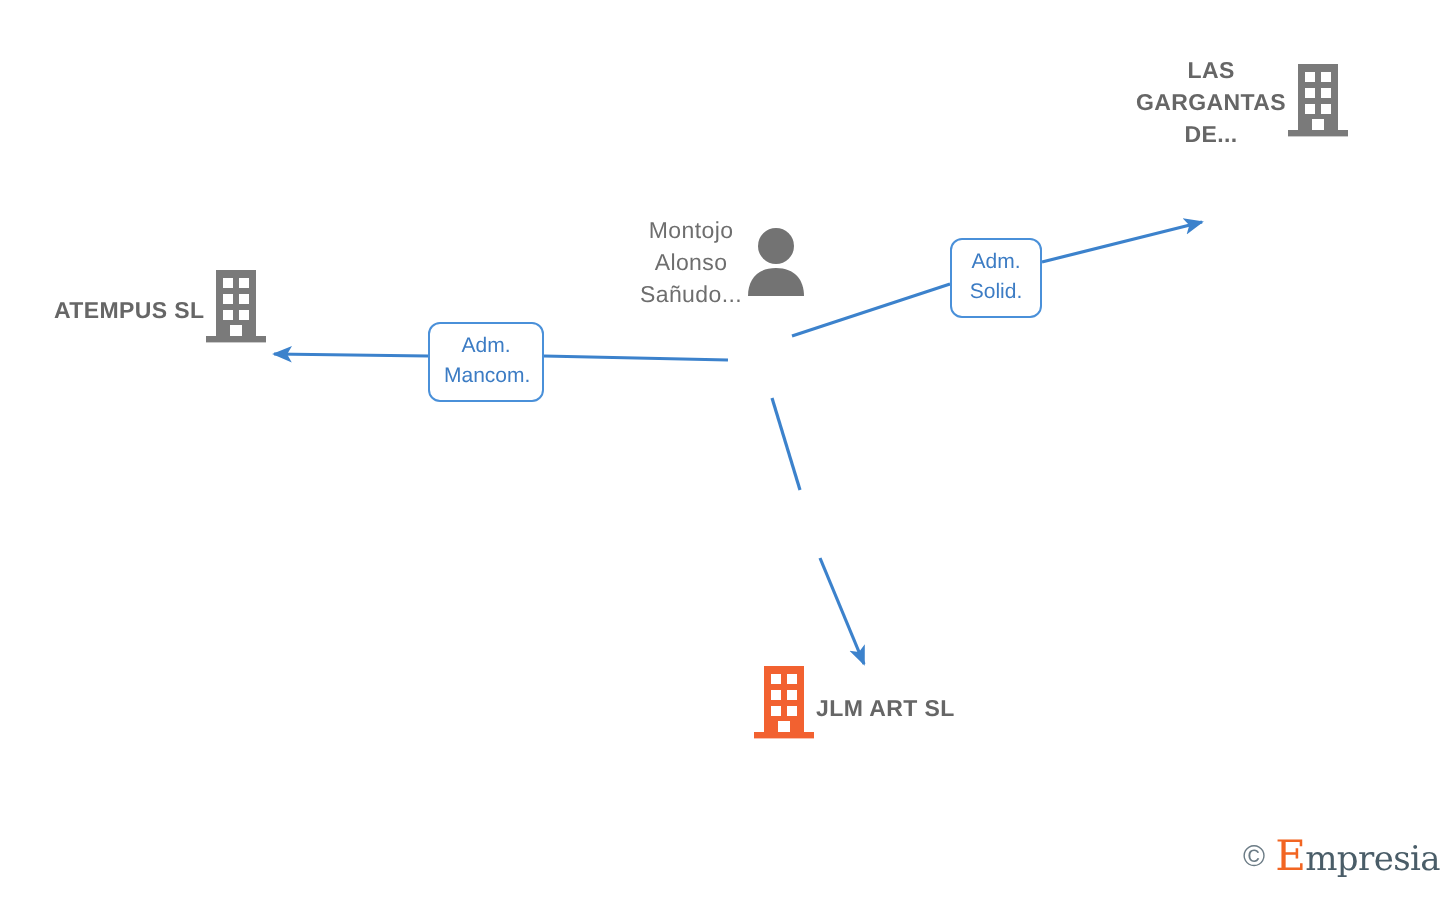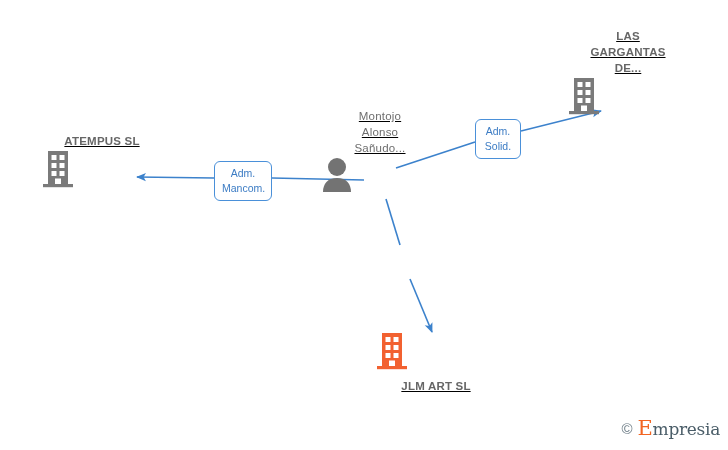--- a/index.html
+++ b/index.html
@@ -22,23 +22,23 @@
     left: 0;
     top: 0;
     width: 728px;
     height: 450px;
   }
 
   
   .node {
     position: absolute;
     display: flex;
-    flex-direction: column;
+    flex-direction: row;
+    align-items: center;
     width: 120px;
-    text-decoration: underline;
   }
   .node-label {
     font-size: 11.5px;
     line-height: 16px;
     text-align: center;
     color: #6e6e6e;
     letter-spacing: 0.2px;
     white-space: pre-line;
   }
   .node-label.bold {
@@ -103,21 +103,21 @@
     <line x1="364" y1="180" x2="272" y2="178" stroke="#3c82cc" stroke-width="1.6"></line>
     <line x1="214" y1="178" x2="137" y2="177" stroke="#3c82cc" stroke-width="1.6" marker-end="url(#arrowhead)"></line>
 
     <line x1="396" y1="168" x2="475" y2="142" stroke="#3c82cc" stroke-width="1.6"></line>
     <line x1="521" y1="131" x2="601" y2="111" stroke="#3c82cc" stroke-width="1.6" marker-end="url(#arrowhead)"></line>
 
     <line x1="386" y1="199" x2="400" y2="245" stroke="#3c82cc" stroke-width="1.6"></line>
     <line x1="410" y1="279" x2="432" y2="332" stroke="#3c82cc" stroke-width="1.6" marker-end="url(#arrowhead)"></line>
   </svg>
 
-  <div class="node" style="left:42px; top:133px;">
+  <div class="node" style="left:27px; top:133px;">
     <div class="node-label bold">ATEMPUS SL</div>
     <span class="node-icon">
       <svg width="32" height="40" viewBox="0 0 32 40" xmlns="http://www.w3.org/2000/svg">
         <rect x="6" y="2" width="20" height="33" fill="#7a7a7a"></rect>
         <rect x="1" y="35" width="30" height="3.2" fill="#7a7a7a"></rect>
         <rect x="9.5" y="6" width="5" height="5" fill="#ffffff"></rect>
         <rect x="17.5" y="6" width="5" height="5" fill="#ffffff"></rect>
         <rect x="9.5" y="14" width="5" height="5" fill="#ffffff"></rect>
         <rect x="17.5" y="14" width="5" height="5" fill="#ffffff"></rect>
         <rect x="9.5" y="22" width="5" height="5" fill="#ffffff"></rect>

